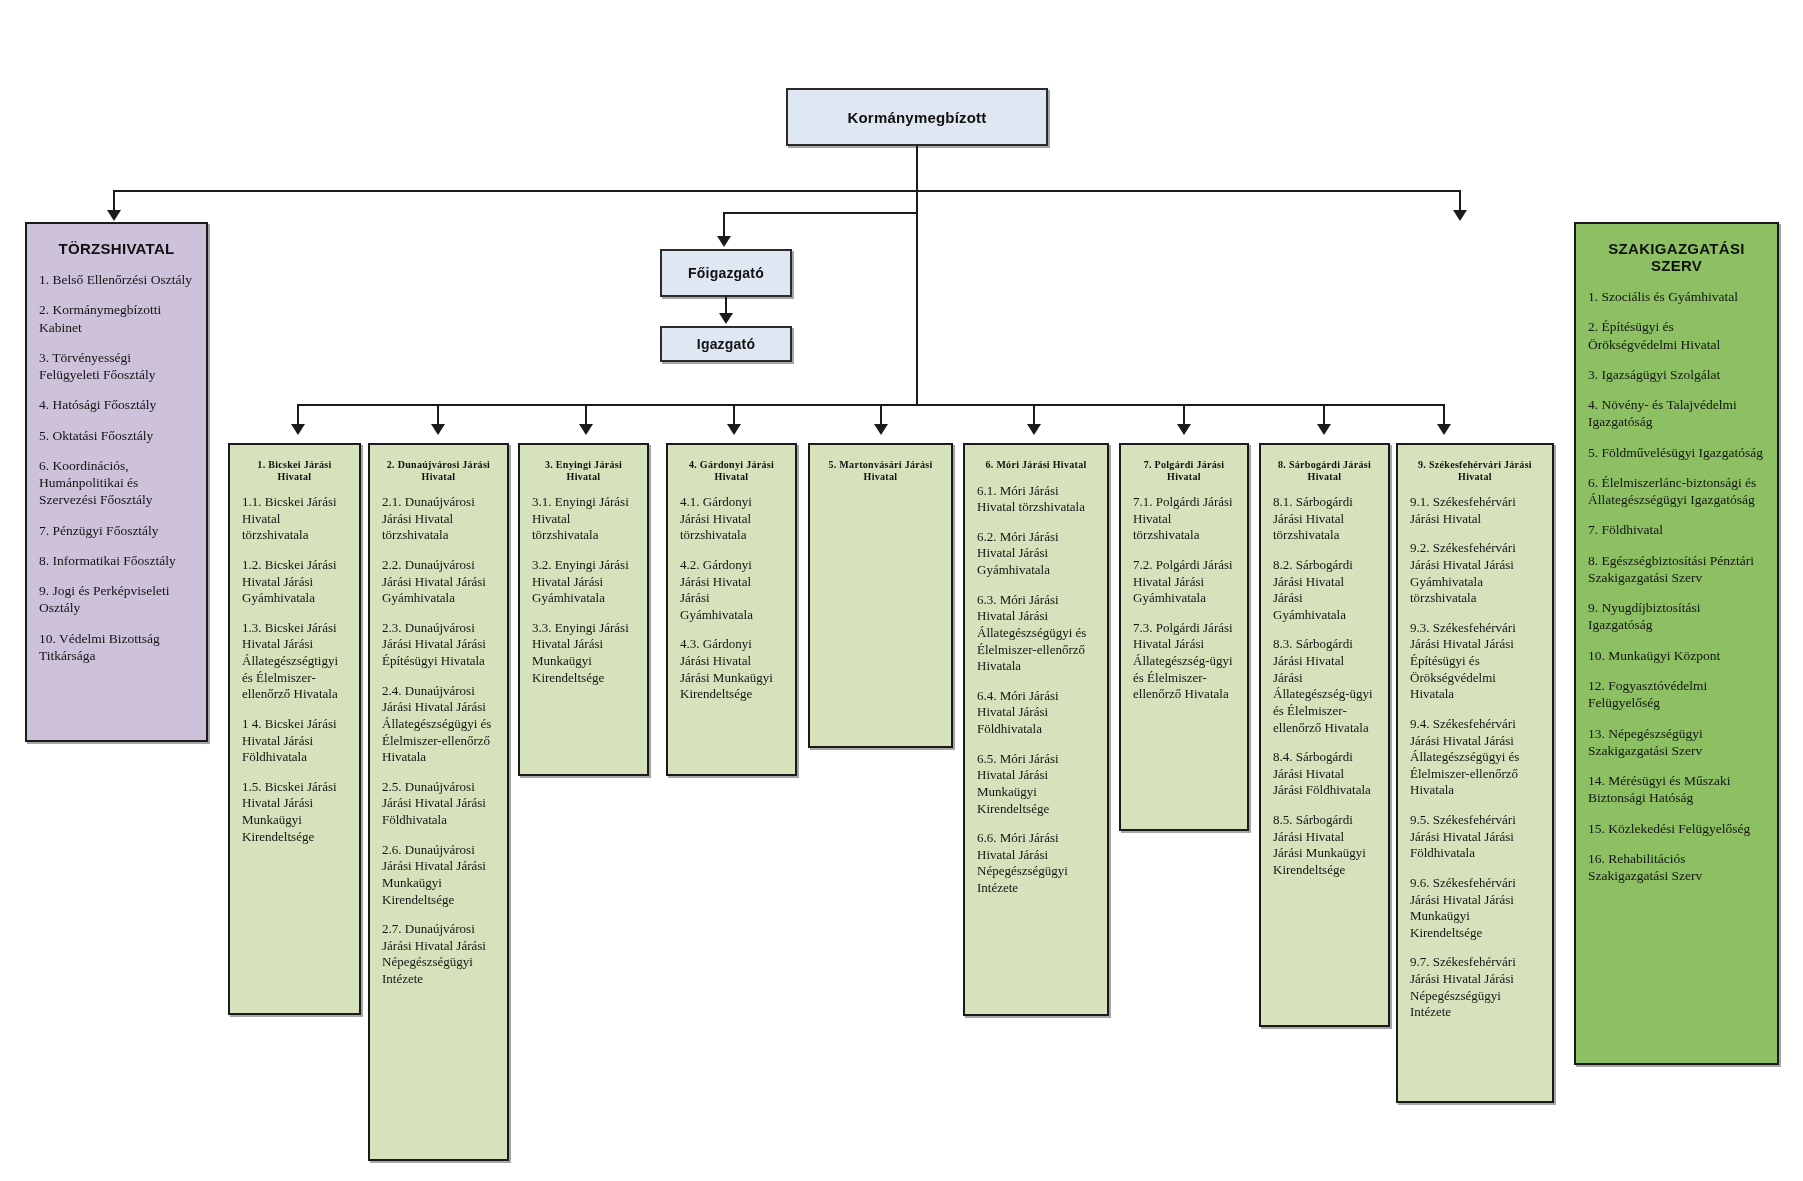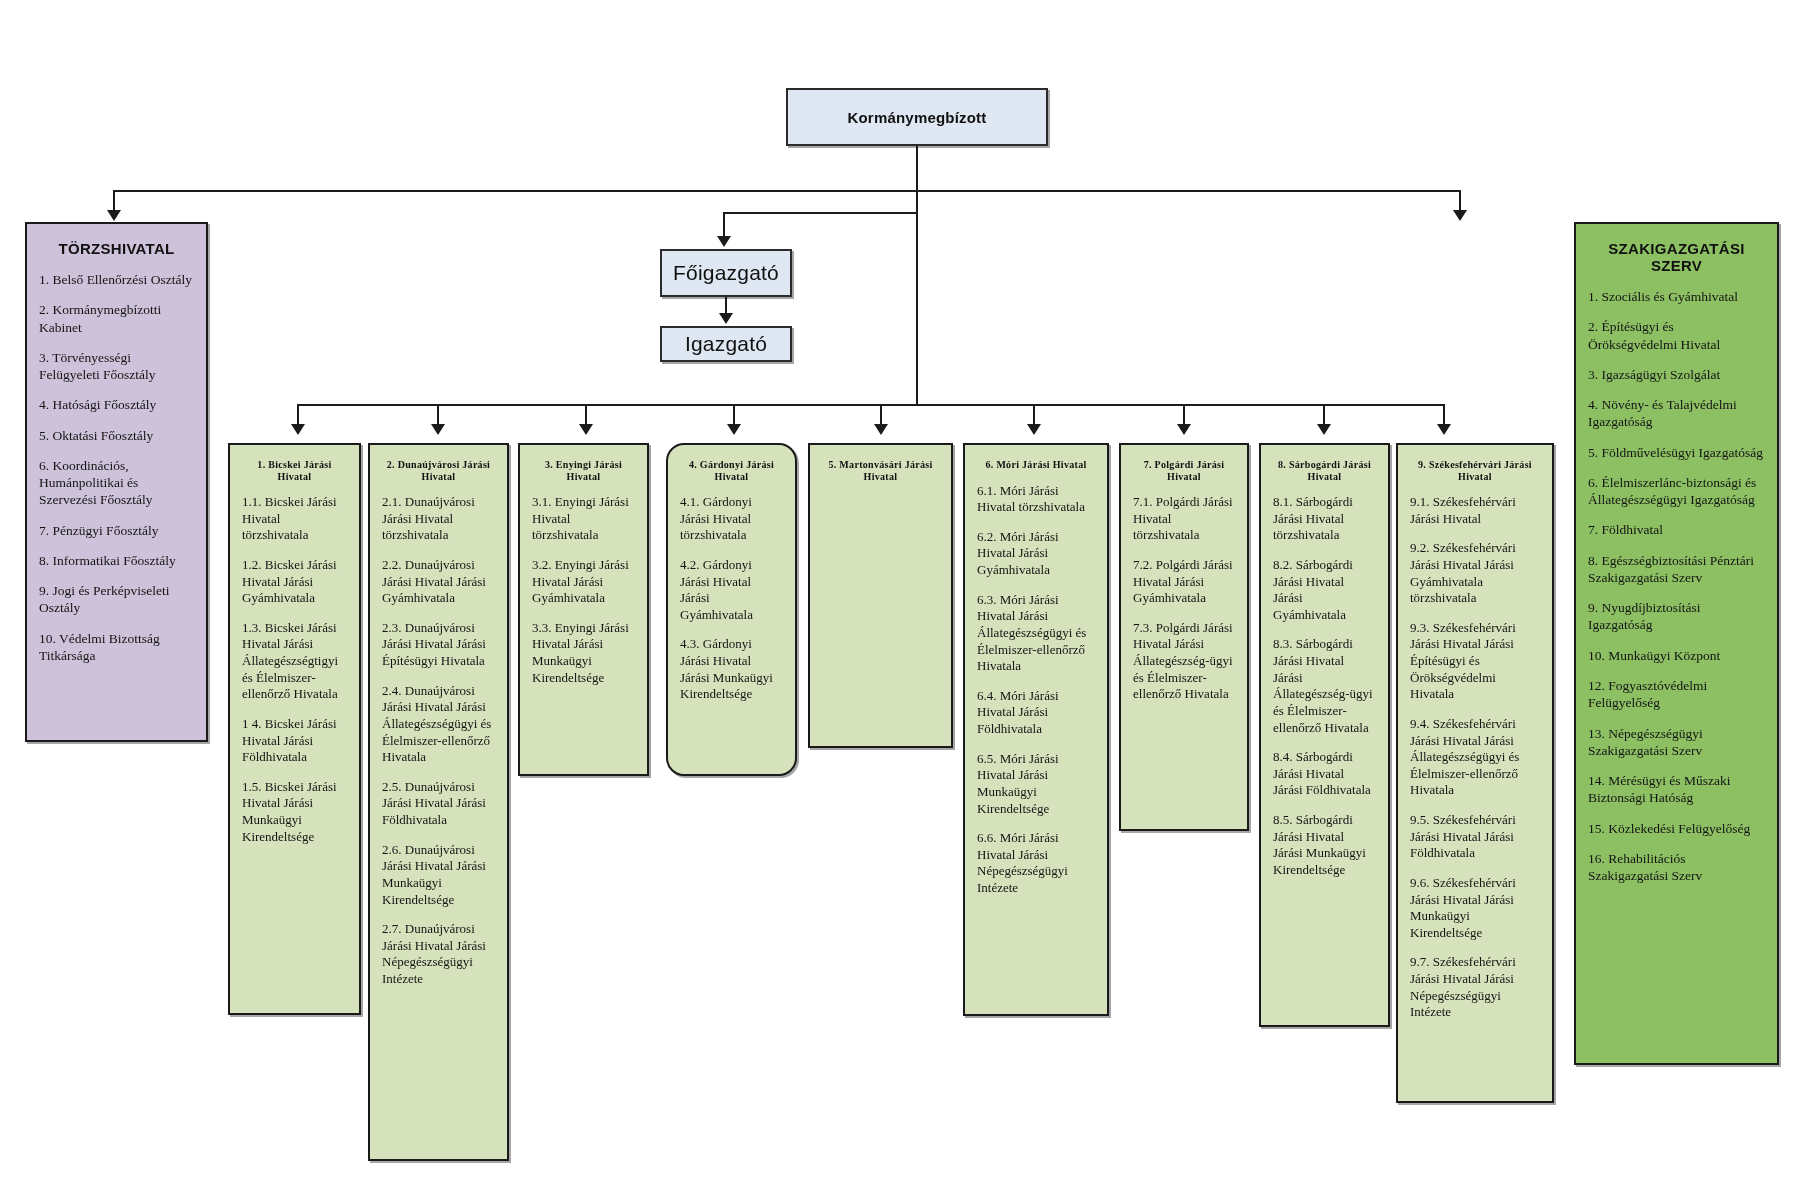--- a/index.html
+++ b/index.html
@@ -33,22 +33,22 @@
     align-items: center;
     justify-content: center;
     text-align: center;
     font-family: "Liberation Sans", sans-serif;
     font-weight: bold;
     font-size: 15px;
     letter-spacing: 0.2px;
     color: #111;
   }
   .exec-box.small {
-    font-weight: normal;
-    font-size: 21px;
+    font-weight: bold;
+    font-size: 14px;
   }
 
   .panel {
     padding: 10px 12px 12px 12px;
   }
   .panel-purple { background: #cdc2da; }
   .panel-green  { background: #8cc063; }
   .panel-lightgreen { background: #d6e2bb; }
 
   .panel-title {
@@ -226,21 +226,21 @@
 
   <div class="box panel panel-lightgreen" style="left:518px; top:443px; width:131px; height:333px;">
     <div class="panel-title serif">3. Enyingi Járási Hivatal</div>
     <ul class="panel-list col-list">
       <li>3.1. Enyingi Járási Hivatal törzshivatala</li>
       <li>3.2. Enyingi Járási Hivatal Járási Gyámhivatala</li>
       <li>3.3. Enyingi Járási Hivatal Járási Munkaügyi Kirendeltsége</li>
     </ul>
   </div>
 
-  <div class="box panel panel-lightgreen" style="left:666px; top:443px; width:131px; height:333px;border-radius:18px;">
+  <div class="box panel panel-lightgreen" style="left:666px; top:443px; width:131px; height:333px;">
     <div class="panel-title serif">4. Gárdonyi Járási Hivatal</div>
     <ul class="panel-list col-list">
       <li>4.1. Gárdonyi Járási Hivatal törzshivatala</li>
       <li>4.2. Gárdonyi Járási Hivatal Járási Gyámhivatala</li>
       <li>4.3. Gárdonyi Járási Hivatal Járási Munkaügyi Kirendeltsége</li>
     </ul>
   </div>
 
   <div class="box panel panel-lightgreen" style="left:808px; top:443px; width:145px; height:305px;">
     <div class="panel-title serif">5. Martonvásári Járási Hivatal</div>

